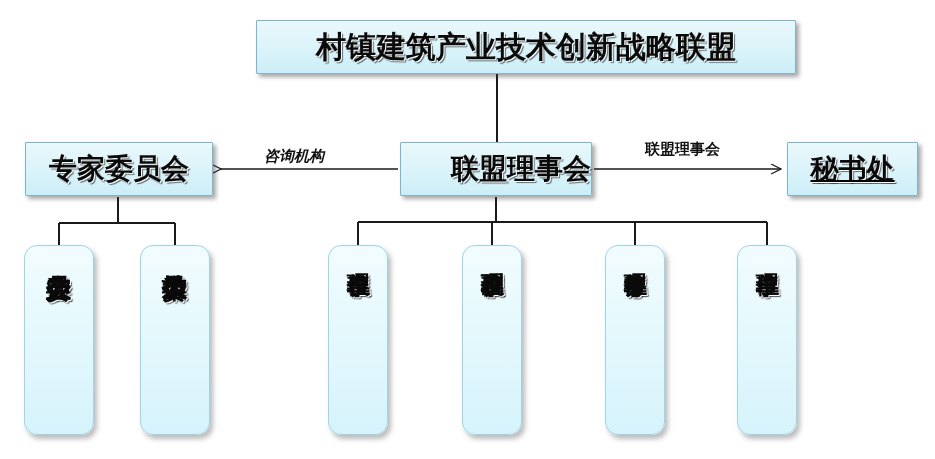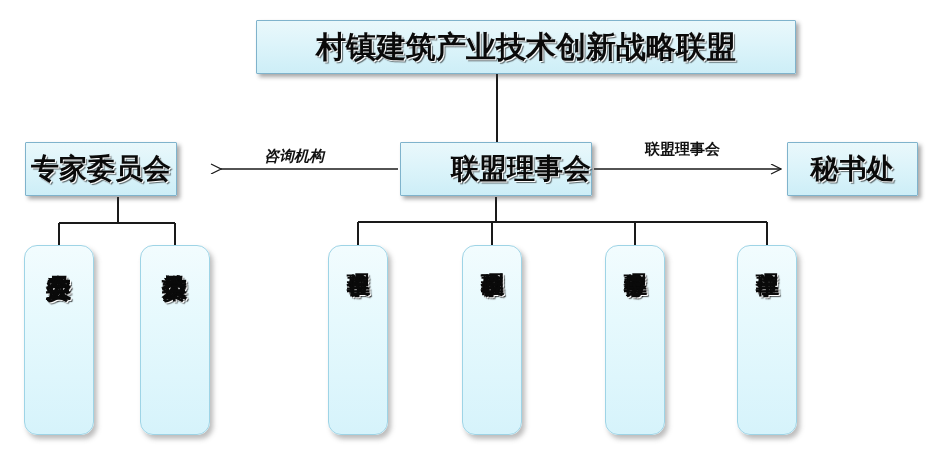--- a/index.html
+++ b/index.html
@@ -100,29 +100,29 @@
     </g>
 
     <path d="M398,169 L221,169" stroke="#1a1a1a" stroke-width="1.3" fill="none" marker-end="url(#arrL)"></path>
     <path d="M594,169 L781,169" stroke="#1a1a1a" stroke-width="1.3" fill="none" marker-end="url(#arrR)"></path>
   </svg>
 
   <div class="node rect" style="left:256px;top:20px;width:540px;height:54px;">
     <span class="txt" style="font-size:30px;">村镇建筑产业技术创新战略联盟</span>
   </div>
 
-  <div class="node rect" style="left:25px;top:142px;width:152px;height:54px;">
+  <div class="node rect" style="left:25px;top:142px;width:188px;height:54px;">
     <span class="txt" style="font-size:28px;">专家委员会</span>
   </div>
 
   <div class="node rect" style="left:400px;top:142px;width:192px;height:54px;justify-content:flex-end;">
     <span class="txt" style="font-size:28px;">联盟理事会</span>
   </div>
 
-  <div class="node rect" style="left:787px;top:142px;width:131px;height:54px;">
+  <div class="node rect" style="left:787px;top:142px;width:131px;height:54px;text-decoration:underline;">
     <span class="txt" style="font-size:28px;">秘书处</span>
   </div>
 
   <div class="edge-label" style="left:264px;top:147px;font-style:italic;">咨询机构</div>
 
   <div class="edge-label" style="left:645px;top:140px;">联盟理事会</div>
 
   <div class="node leaf" style="left:24px;top:245px;width:70px;height:190px;">
     <span class="txt" style="font-size:25px;">产业委员会</span>
   </div>

